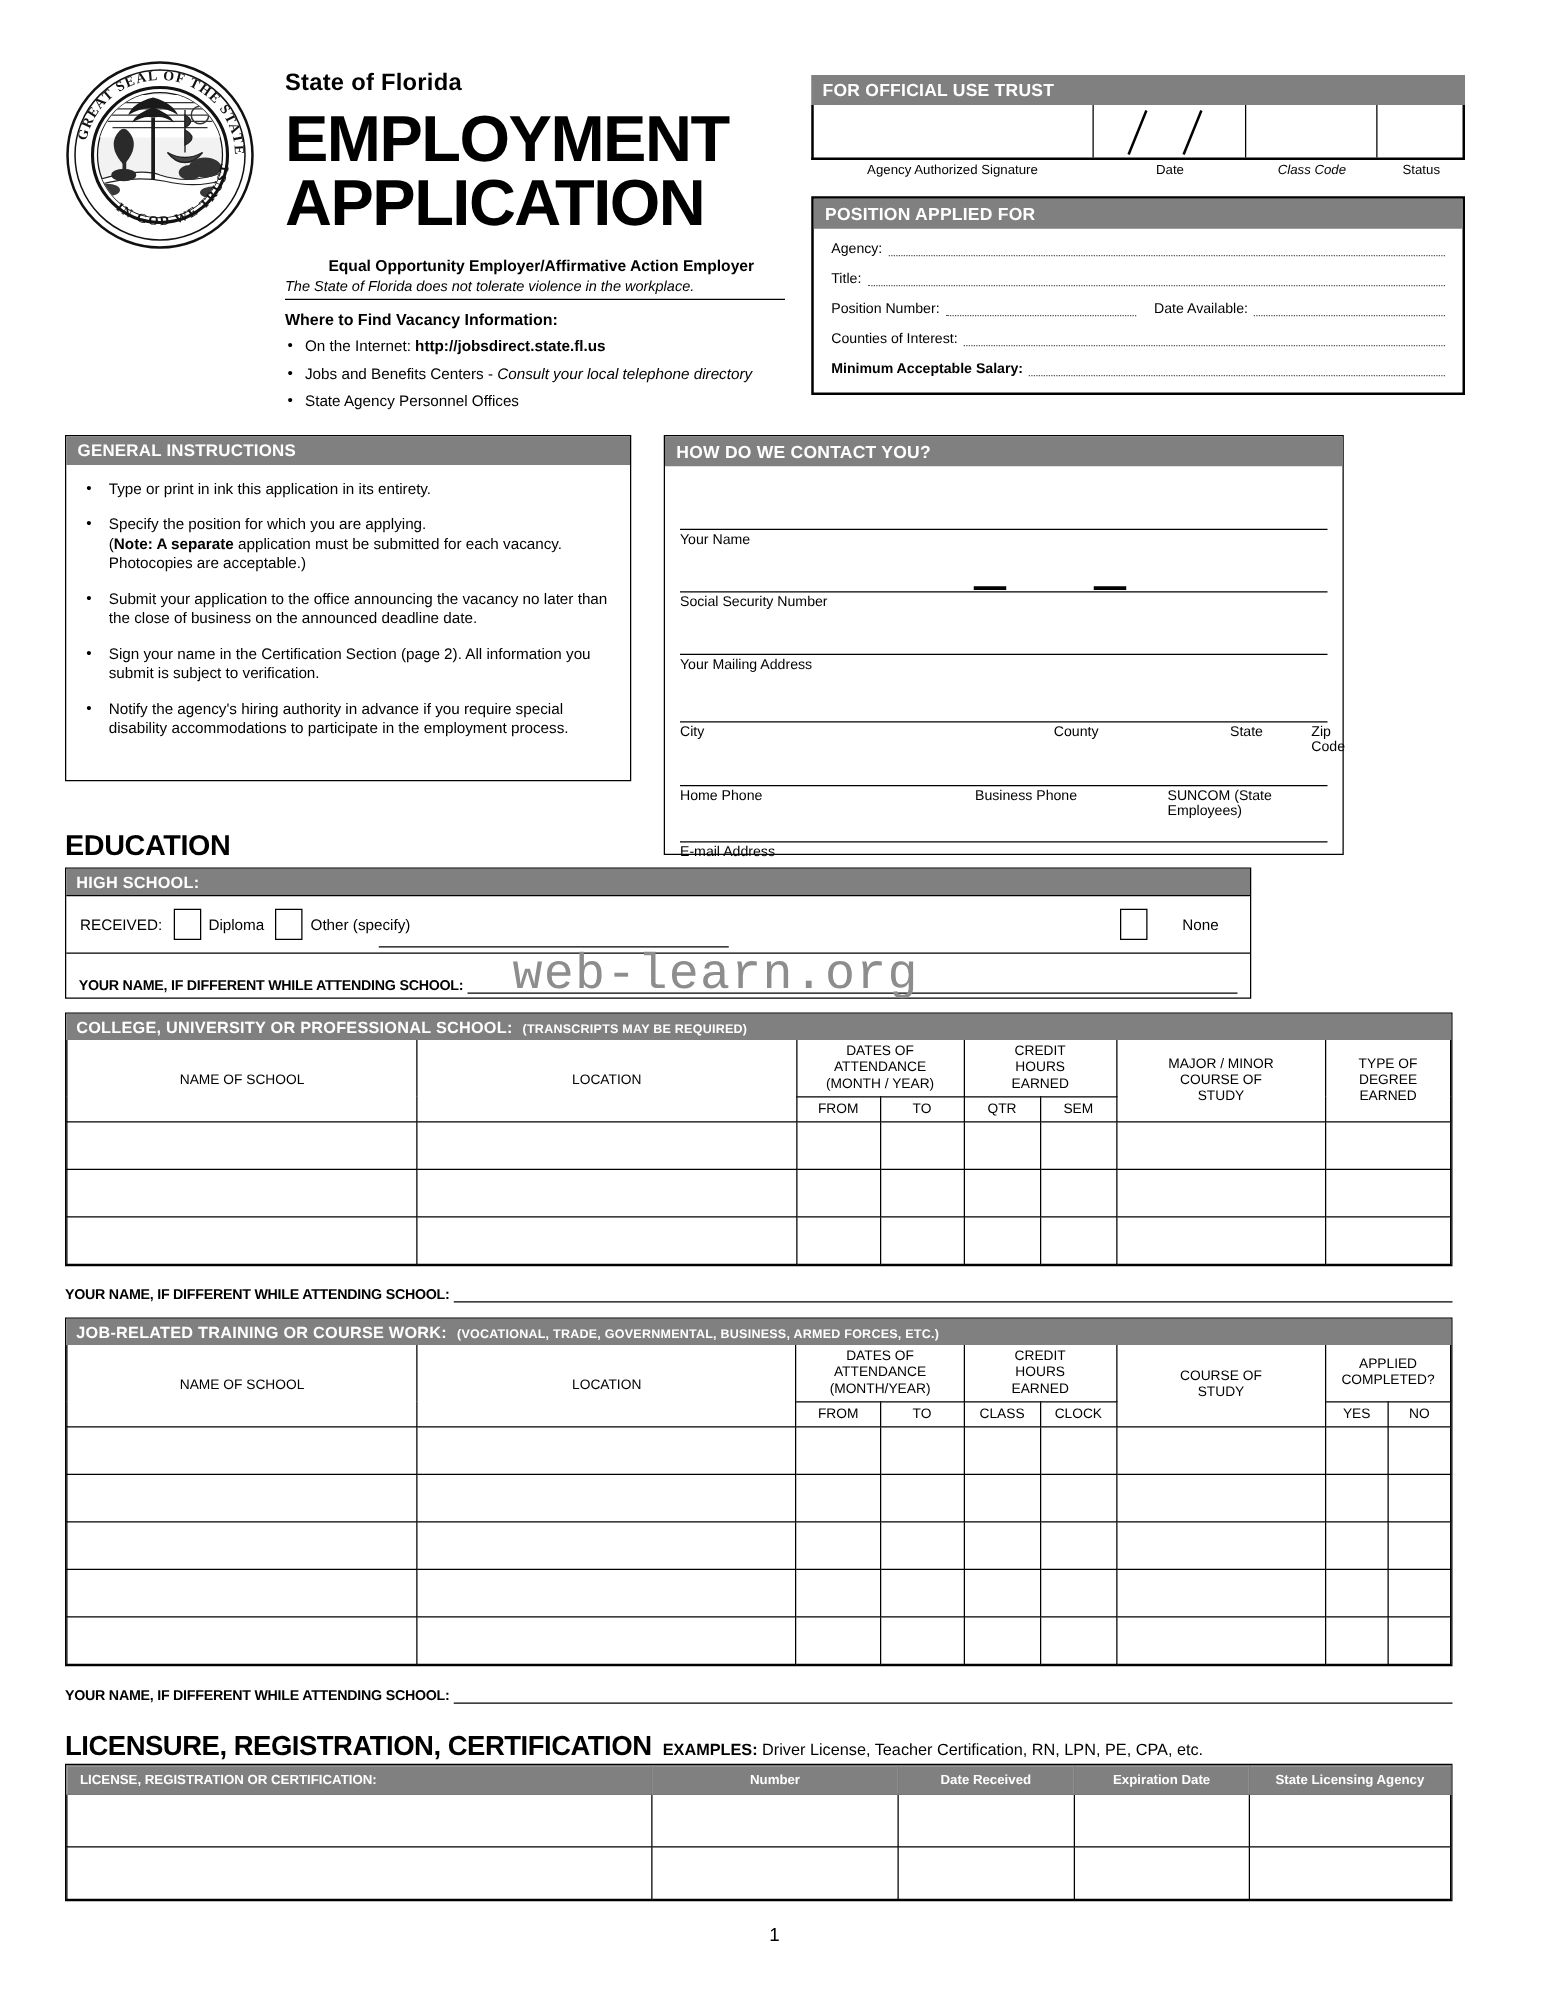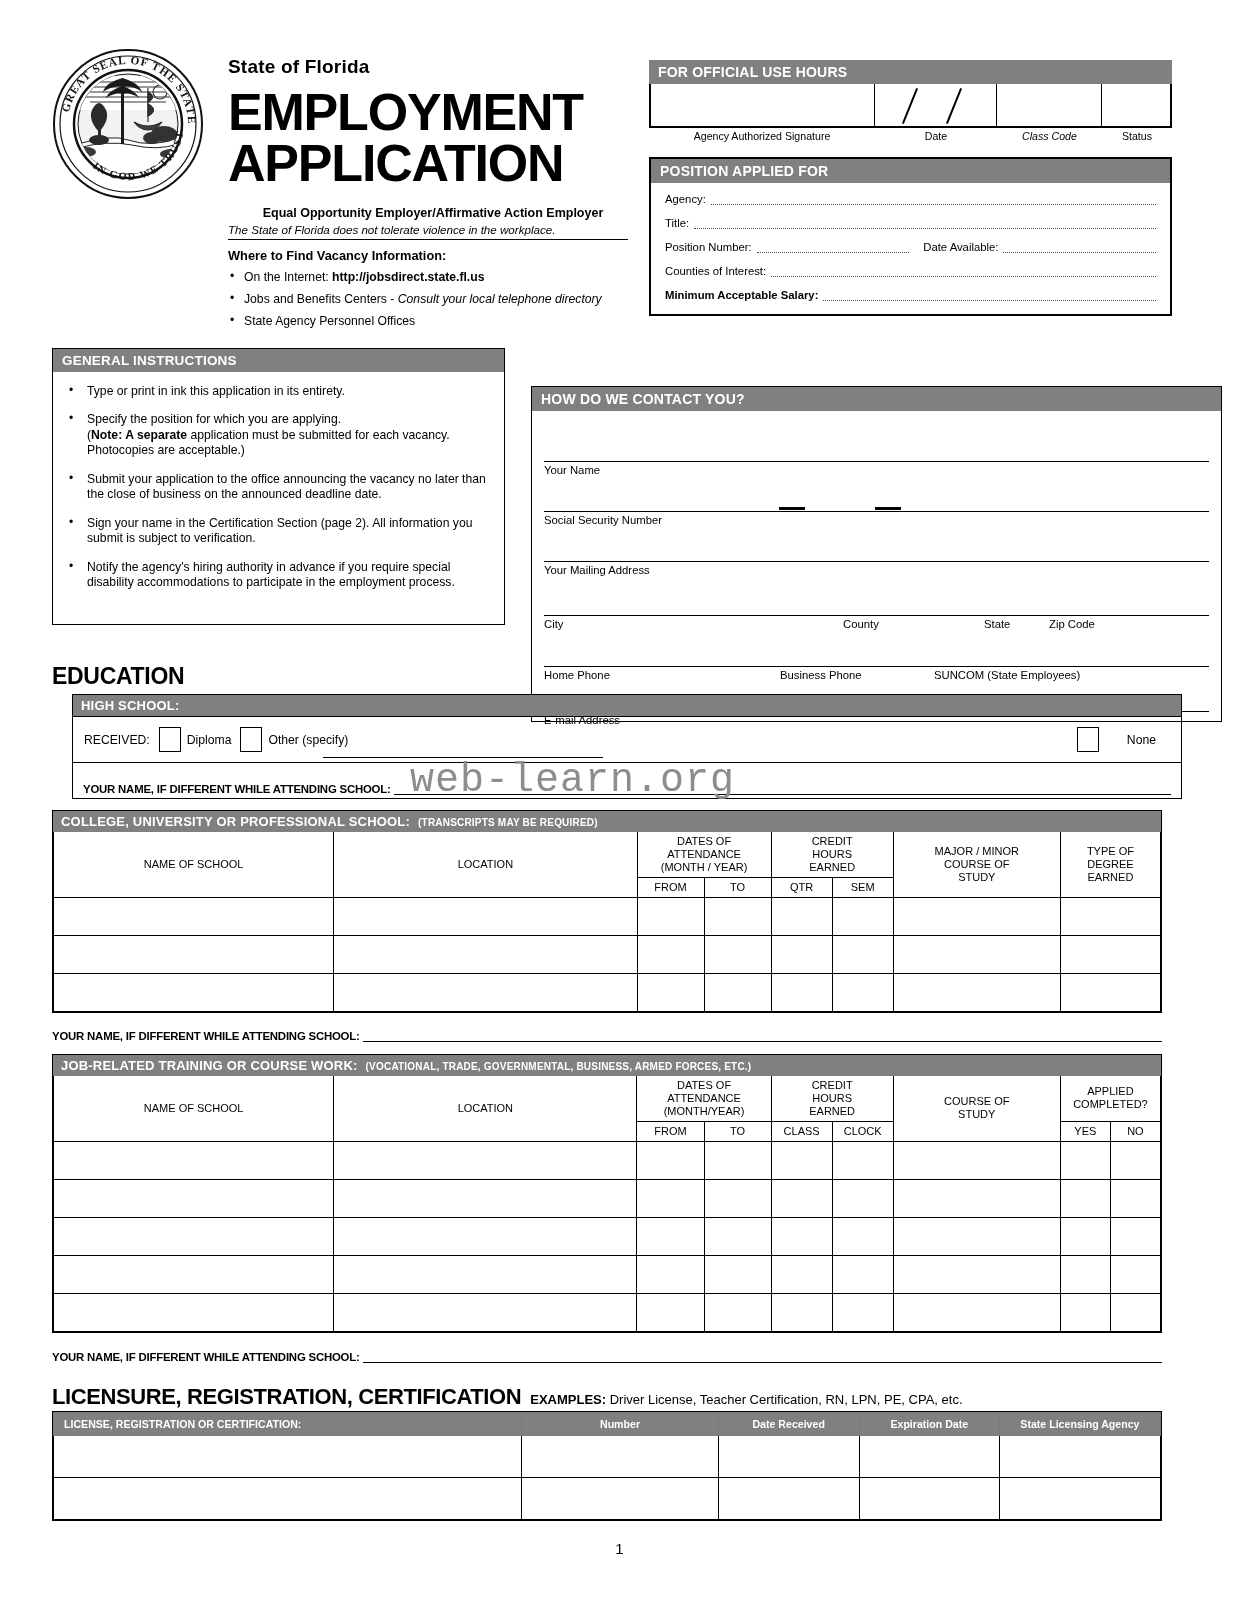--- a/index.html
+++ b/index.html
@@ -82,34 +82,34 @@
   .geninst { position: absolute; left: 52px; top: 348px; width: 453px; height: 277px;
              border: 1.5px solid #000; }
   .geninst .gray-bar { font-size: 13.5px; padding: 4px 9px; }
   .gi-list { padding: 12px 14px 0 8px; font-size: 12.2px; }
   .gi-list li { list-style: none; position: relative; padding-left: 26px; margin-bottom: 13px;
                 line-height: 1.27; }
   .gi-list li:before { content: "\2022"; position: absolute; left: 8px; top: -1px; }
   .gi-list ul { margin: 0; padding: 0; }
 
   
-  .contact { position: absolute; left: 531px; top: 348px; width: 691px; height: 336px;
-             border: 1.5px solid #000; margin-top: 38px; }
+  .contact { position: absolute; left: 531px; top: 348px; width: 544px; height: 336px;
+             border: 1.5px solid #000; }
   .contact .gray-bar { font-size: 14px; padding: 4px 9px; }
   .cbody { padding: 0 12px; position: relative; height: 300px; }
   .cfield { position: absolute; left: 12px; right: 12px; }
   .cfield .line { border-bottom: 1.5px solid #000; }
   .cfield .cl { font-size: 11.3px; padding-top: 2px; }
   .ssn-dash { position: absolute; height: 2.5px; background: #000; width: 26px; }
 
   
   .edu-title { position: absolute; left: 52px; top: 663px; font-size: 23px; font-weight: bold;
                letter-spacing: -.3px; }
 
-  .hs { position: absolute; left: 52px; top: 694px; width: 1110px; border: 1.5px solid #000; margin-left: 20px; }
+  .hs { position: absolute; left: 52px; top: 694px; width: 949px; border: 1.5px solid #000; }
   .hs .gray-bar { font-size: 13px; padding: 3px 8px; }
   .hs-row { display: flex; height: 46px; border-top: 1.5px solid #000; }
   .hs-left { flex: 0 0 479px; border-right: 1.5px solid #000; font-size: 12px;
              padding: 9px 0 0 10px; }
   .hs-right { flex: 1 1 auto; display: flex; align-items: center; padding-left: 11px;
               position: relative; font-size: 12.2px; }
   .cbx { width: 22px; height: 25px; border: 1.5px solid #000; display: inline-block; }
   .hs-right .g { margin-left: 9px; margin-right: 6px; }
   .other-line { position: absolute; left: 250px; bottom: 4px; width: 280px;
                 border-bottom: 1px solid #000; }
@@ -234,21 +234,21 @@
       <div class="bullets">
         <ul id="hdr-bullets">
             <li>On the Internet: <span class="bold">http://jobsdirect.state.fl.us</span></li>
             <li>Jobs and Benefits Centers - <span class="ital">Consult your local telephone directory</span></li>
             <li>State Agency Personnel Offices</li>
           </ul>
       </div>
     </div>
 
     <div class="official">
-      <div class="gray-bar">FOR OFFICIAL USE HOURS</div>
+      <div class="gray-bar">FOR OFFICIAL USE TRUST</div>
       <div class="off-grid">
         <div class="off-c1"></div>
         <div class="off-c2">
           <div class="slash" style="left:34px;"></div>
           <div class="slash" style="left:78px;"></div>
         </div>
         <div class="off-c3"></div>
         <div class="off-c4"></div>
       </div>
       <div class="off-labels">

